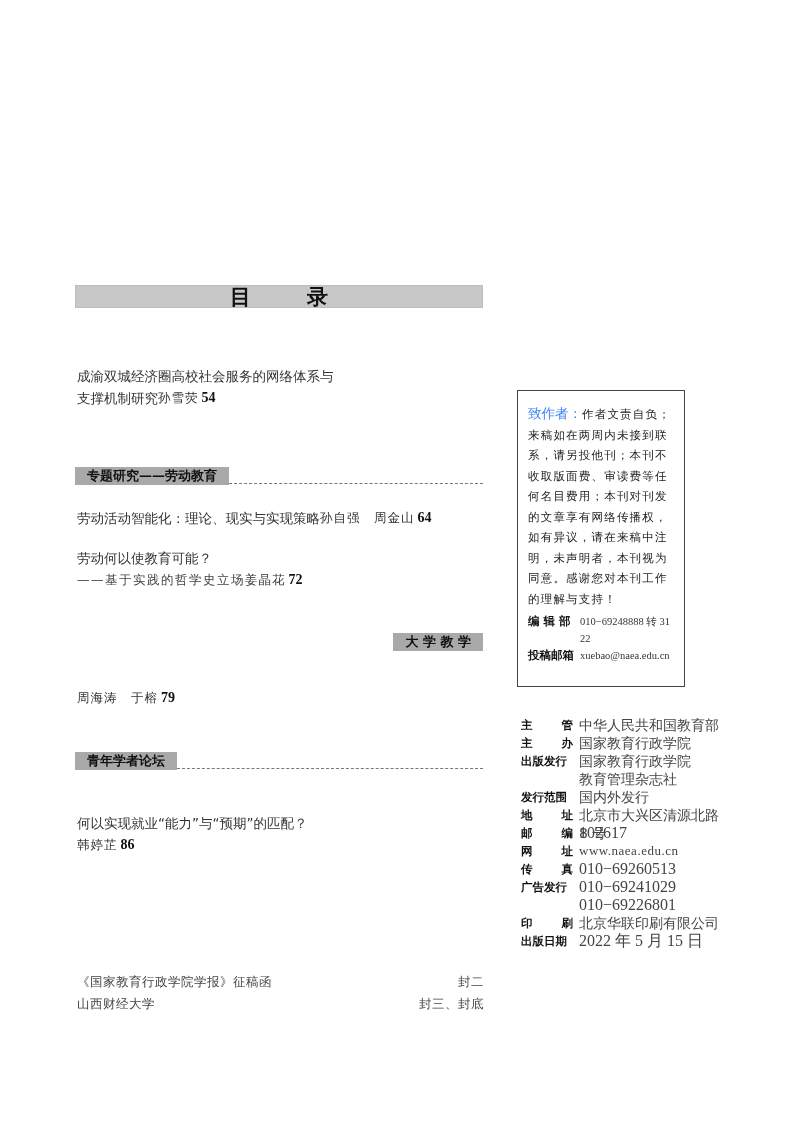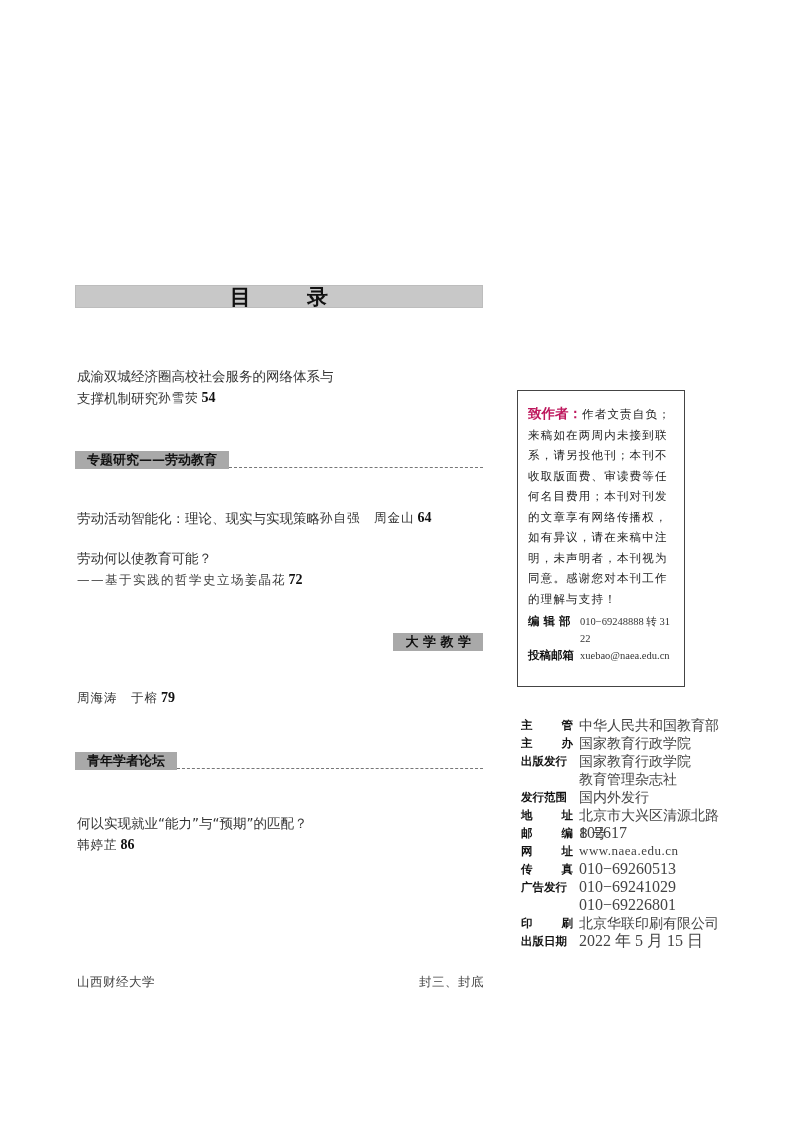--- a/index.html
+++ b/index.html
@@ -28,21 +28,21 @@
   .section-head .dash { flex: 1; border-bottom: 1px dashed #777; height: 1px; margin-bottom: 1px; }
 
   .footer-entry { position: absolute; left: 77px; width: 407px; font-family: "DejaVu Serif", serif; font-size: 12.5px; color: #444; letter-spacing: 0.5px; }
   .footer-entry .line { height: 22px; line-height: 22px; display: flex; justify-content: space-between; }
 
   .notice-box {
     position: absolute; left: 517px; top: 390px; width: 168px; height: 297px;
     border: 1px solid #444; padding: 12px 10px 0 10px;
   }
   .notice-text { font-family: "DejaVu Serif", serif; font-size: 11.5px; line-height: 20.5px; color: #222; letter-spacing: 1.2px; }
-  .notice-text b { font-family: "DejaVu Sans", sans-serif; font-size: 13.5px; font-weight: bold; color: #be185d; letter-spacing: 0; }
+  .notice-text b { font-family: "DejaVu Sans", sans-serif; font-size: 13.5px; font-weight: normal; color: #3b82f6; letter-spacing: 0; }
   .contact { margin-top: 4px; }
   .contact-row { display: flex; font-size: 11px; line-height: 17px; }
   .contact-row .k { width: 52px; font-weight: bold; color: #111; flex-shrink: 0; font-size: 11.5px; }
   .contact-row .v { font-family: "Liberation Serif", serif; font-size: 10.5px; color: #333; word-break: break-all; }
 
   .info-list { position: absolute; left: 521px; top: 716px; width: 200px; }
   .info-row { display: flex; height: 18px; line-height: 18px; }
   .info-row .k { width: 58px; font-size: 11.5px; font-weight: bold; color: #111; display: flex; justify-content: space-between; padding-right: 6px; flex-shrink: 0; }
   .info-row .v { font-size: 14px; color: #444; font-family: "DejaVu Sans", sans-serif; }
   .info-row .v.serif { font-family: "Liberation Serif", serif; font-size: 16px; }
@@ -60,21 +60,21 @@
 <div class="entry" style="top:365px;">
   <div class="line">
       <span>成渝双城经济圈高校社会服务的网络体系与</span>
     </div>
   <div class="line">
     <span>支撑机制研究</span>
     <span class="author"><span>孙雪荧</span><b>54</b></span>
   </div>
 </div>
 
-<div class="section-head" style="top:451px;">
+<div class="section-head" style="top:467px;">
   <span class="label">专题研究——劳动教育</span>
   <span class="dash"></span>
 </div>
 
 <div class="entry" style="top:507px;">
   <div class="line">
     <span>劳动活动智能化：理论、现实与实现策略</span>
     <span class="author"><span>孙自强　周金山</span><b>64</b></span>
   </div>
 </div>
@@ -108,20 +108,24 @@
 <div class="entry" style="top:812px;">
   <div class="line">
       <span>何以实现就业“能力”与“预期”的匹配？</span>
     </div>
   <div class="line">
     <span class="author"><span>韩婷芷</span><b>86</b></span>
   </div>
 </div>
 
 <div class="footer-entry" style="top:971px;">
+  <div class="line">
+    <span>《国家教育行政学院学报》征稿函</span>
+    <span>封二</span>
+  </div>
   <div class="line">
     <span>山西财经大学</span>
     <span>封三、封底</span>
   </div>
 </div>
 
 <div class="notice-box">
   <div class="notice-text">
     <b>致作者：</b><span>作者文责自负；来稿如在两周内未接到联系，请另投他刊；本刊不收取版面费、审读费等任何名目费用；本刊对刊发的文章享有网络传播权，如有异议，请在来稿中注明，未声明者，本刊视为同意。感谢您对本刊工作的理解与支持！</span>
   </div>

